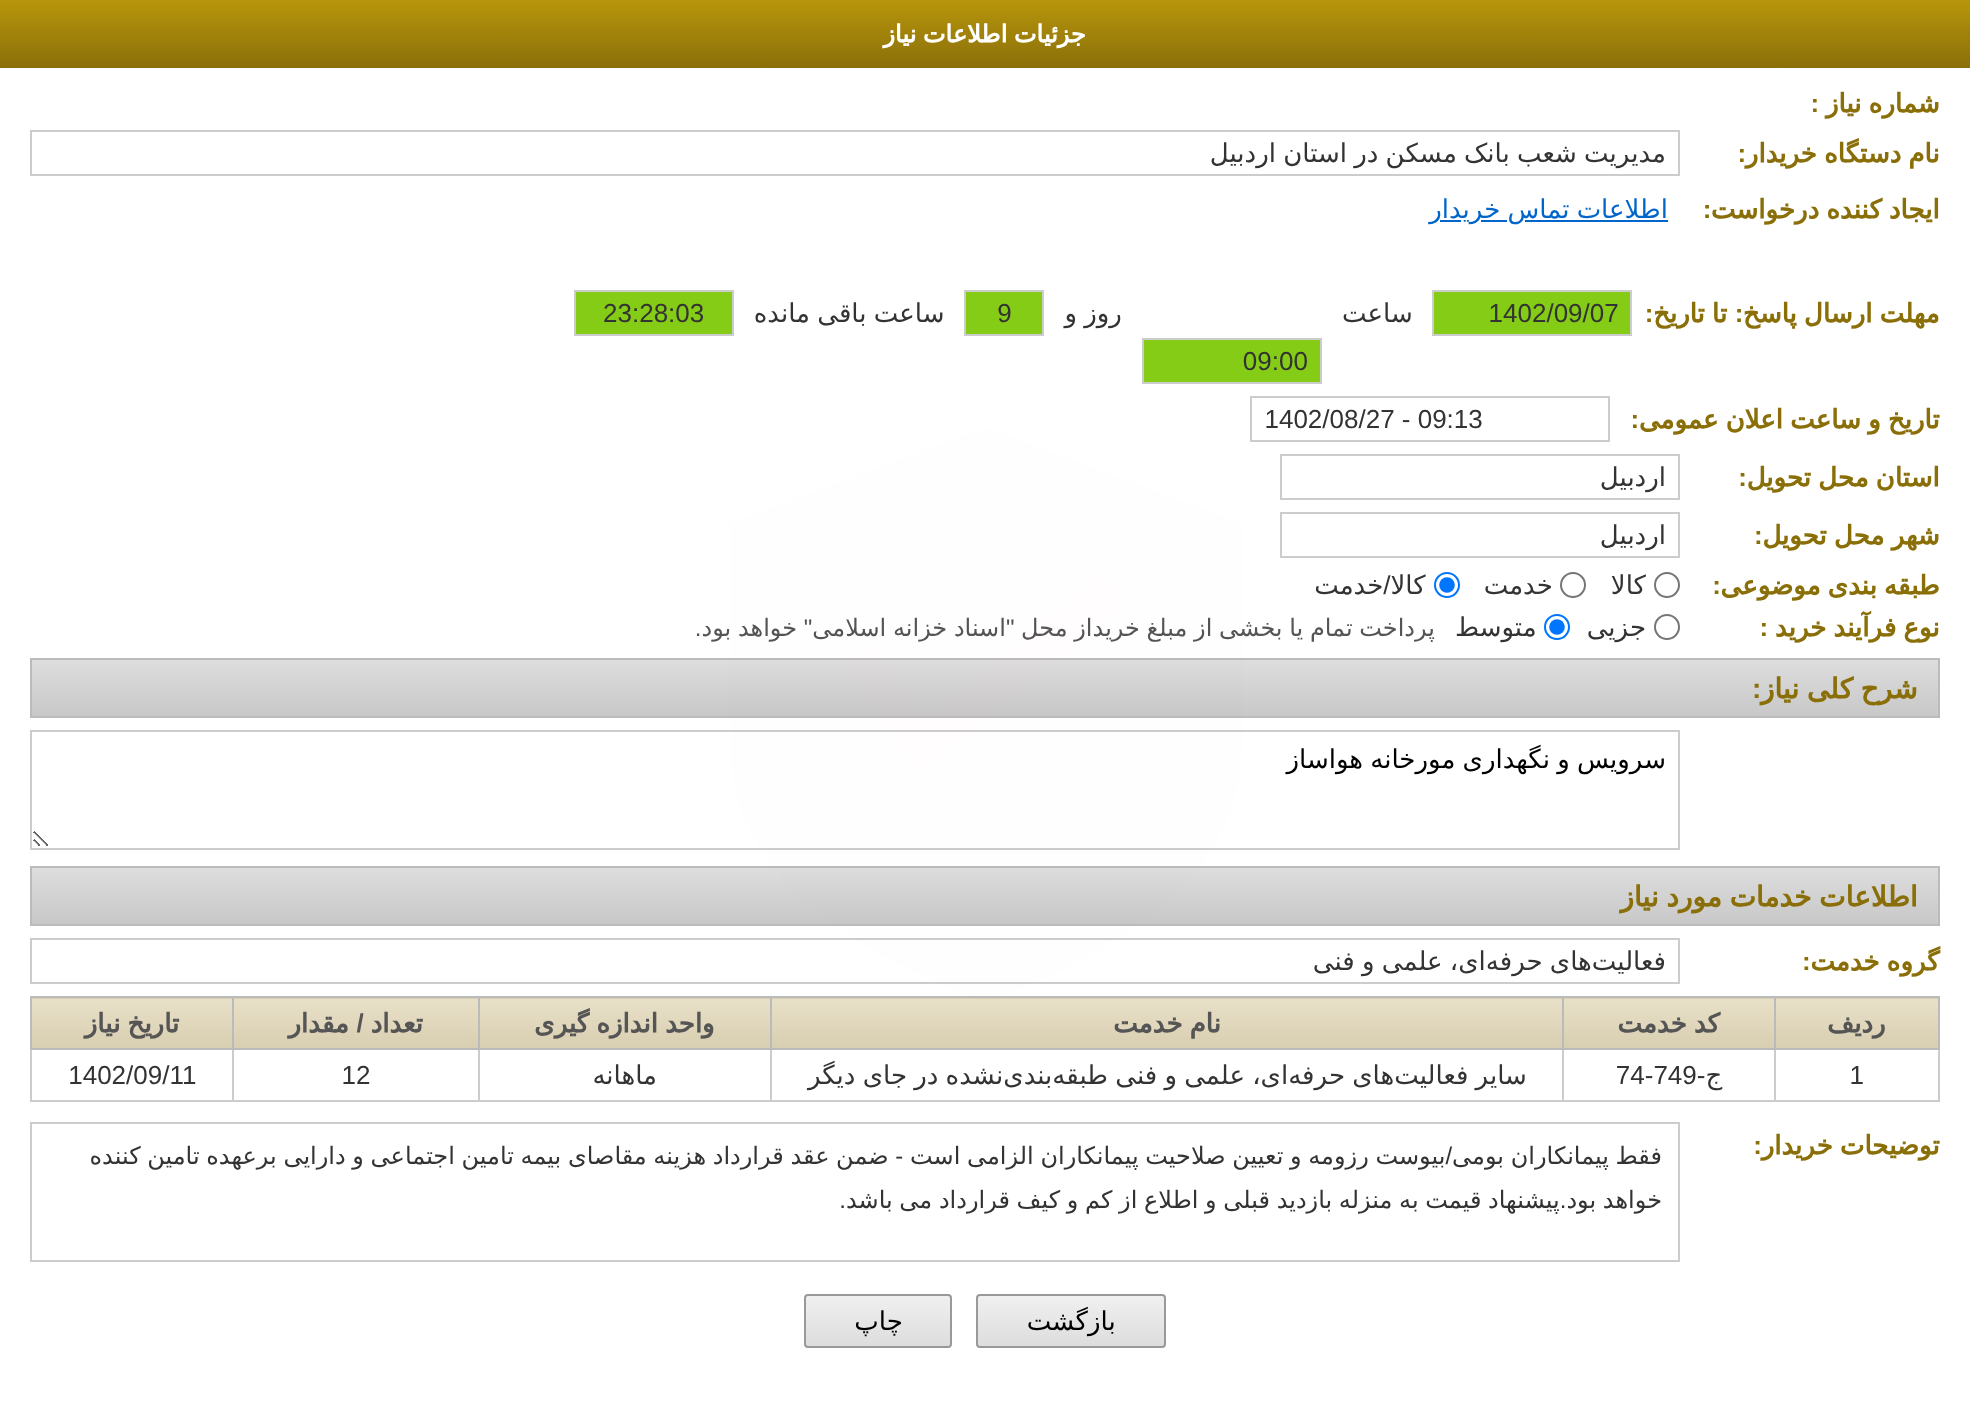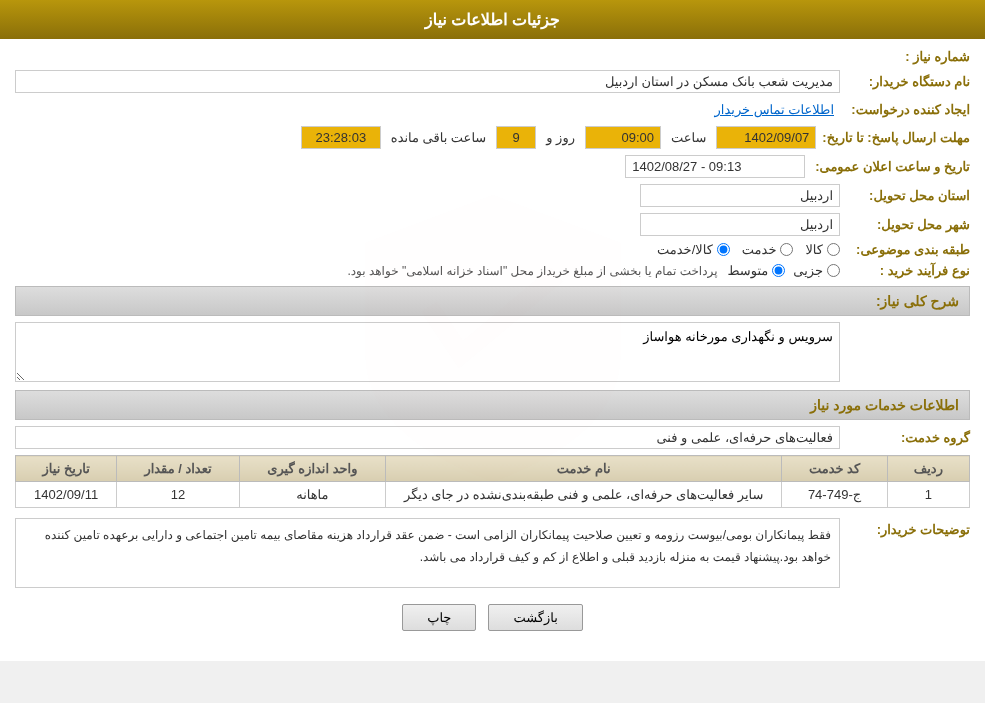--- a/index.html
+++ b/index.html
@@ -14,21 +14,21 @@
       max-width: 985px;
       margin: 0 auto;
       background: #fff;
       padding-bottom: 20px;
     }
     .header-bar {
       background: linear-gradient(to bottom, #b8960c, #8a6f09);
       color: #fff;
       text-align: center;
       padding: 10px 29px;
-      font-size: 16px;
+      font-size: 12px;
       font-weight: bold;
     }
     .content {
       padding: 10px 15px;
     }
     .info-row {
       display: flex;
       align-items: center;
       margin-bottom: 6px;
       flex-wrap: nowrap;
@@ -65,21 +65,21 @@
     .datetime-label {
       color: #8a6f09;
       font-weight: bold;
       white-space: nowrap;
       min-width: 130px;
       text-align: right;
       flex-shrink: 0;
     }
     .inline-input {
       border: 1px solid #ccc;
-      background: #eab308;
+      background: #84cc16;
       padding: 3px 6px;
       min-height: 22px;
     }
     .inline-label-sm {
       white-space: nowrap;
       padding: 0 4px;
       color: #333;
     }
     .section-title {
       background: linear-gradient(to bottom, #ddd, #c8c8c8);
@@ -202,21 +202,21 @@
 
     <div class="info-row">
       <span class="label">ایجاد کننده درخواست:</span>
       <span class="link-text" style="flex-shrink:0;">اطلاعات تماس خریدار</span>
     </div>
 
     <div class="datetime-row">
       <span class="datetime-label">مهلت ارسال پاسخ: تا تاریخ:</span>
       <div class="inline-input" style="width:100px;">1402/09/07</div>
       <span class="inline-label-sm">ساعت</span>
-      <div class="inline-input" style="width:76px;">09:00</div>
+      <div class="inline-input" style="width:90px;margin-top:48px;">09:00</div>
       <span class="inline-label-sm">روز و</span>
       <div class="inline-input" style="width:40px; text-align:center;">9</div>
       <span class="inline-label-sm">ساعت باقی مانده</span>
       <div class="inline-input" style="width:80px; text-align:center;">23:28:03</div>
     </div>
 
     <div class="info-row">
       <span class="label">تاریخ و ساعت اعلان عمومی:</span>
       <div class="value-box" style="max-width:180px; text-align:left; direction:ltr;">1402/08/27 - 09:13</div>
     </div>

